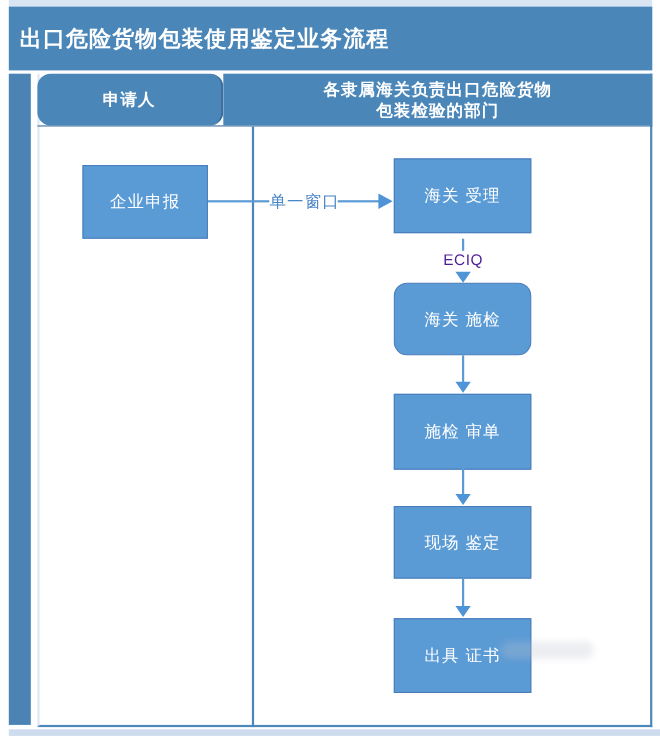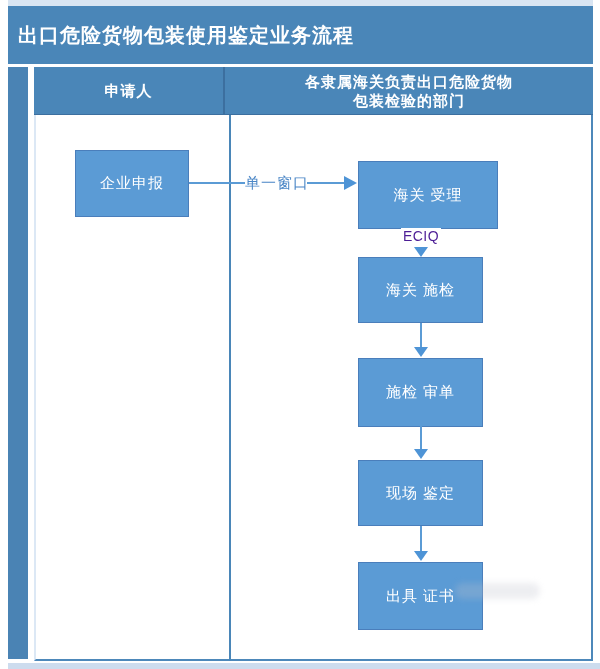--- a/index.html
+++ b/index.html
@@ -33,21 +33,21 @@
   
   .lane-headers{
     left:34px;top:67px;width:559px;height:48px;display:flex;box-sizing:border-box;
     border-bottom:1px solid #3c6f9f;
   }
   .lane-cell{
     background:#4a86b8;color:#ffffff;font-weight:bold;font-size:15px;
     display:flex;flex-direction:column;align-items:center;justify-content:center;
     line-height:19px;letter-spacing:1px;
   }
-  .lane-cell.left{width:191px;border-right:2px solid #3c6f9f;box-sizing:border-box;}
+  .lane-cell.left{width:169px;border-right:2px solid #3c6f9f;box-sizing:border-box;border-radius:12px;}
   .lane-cell.right{flex:1;}
 
   
   .lane-divider{left:229px;top:115px;width:2px;height:546px;background:#4a86b8;}
 
   
   .node{
     background:#5b9bd5;border:1px solid #4a7ebb;box-sizing:border-box;
     color:#ffffff;font-size:15px;letter-spacing:1px;
     display:flex;align-items:center;justify-content:center;text-align:center;
@@ -102,25 +102,25 @@
     <span>包装检验的部门</span>
   </div>
 </div>
 
 <div class="abs lane-divider"></div>
 
 <div class="abs node" style="left:75px;top:150px;width:114px;height:67px;">
   <span>企业申报</span>
 </div>
 
-<div class="abs node" style="left:358px;top:161px;width:140px;height:68px;">
+<div class="abs node" style="left:358px;top:144px;width:125px;height:68px;">
   <span>海关 受理</span>
 </div>
 
-<div class="abs node" style="left:358px;top:257px;width:125px;height:66px;">
+<div class="abs node" style="left:358px;top:257px;width:125px;height:66px;border-radius:12px;">
   <span>海关 施检</span>
 </div>
 
 <div class="abs node" style="left:358px;top:358px;width:125px;height:69px;">
   <span>施检 审单</span>
 </div>
 
 <div class="abs node" style="left:358px;top:460px;width:125px;height:66px;align-items:center;">
   <span>现场 鉴定</span>
 </div>

